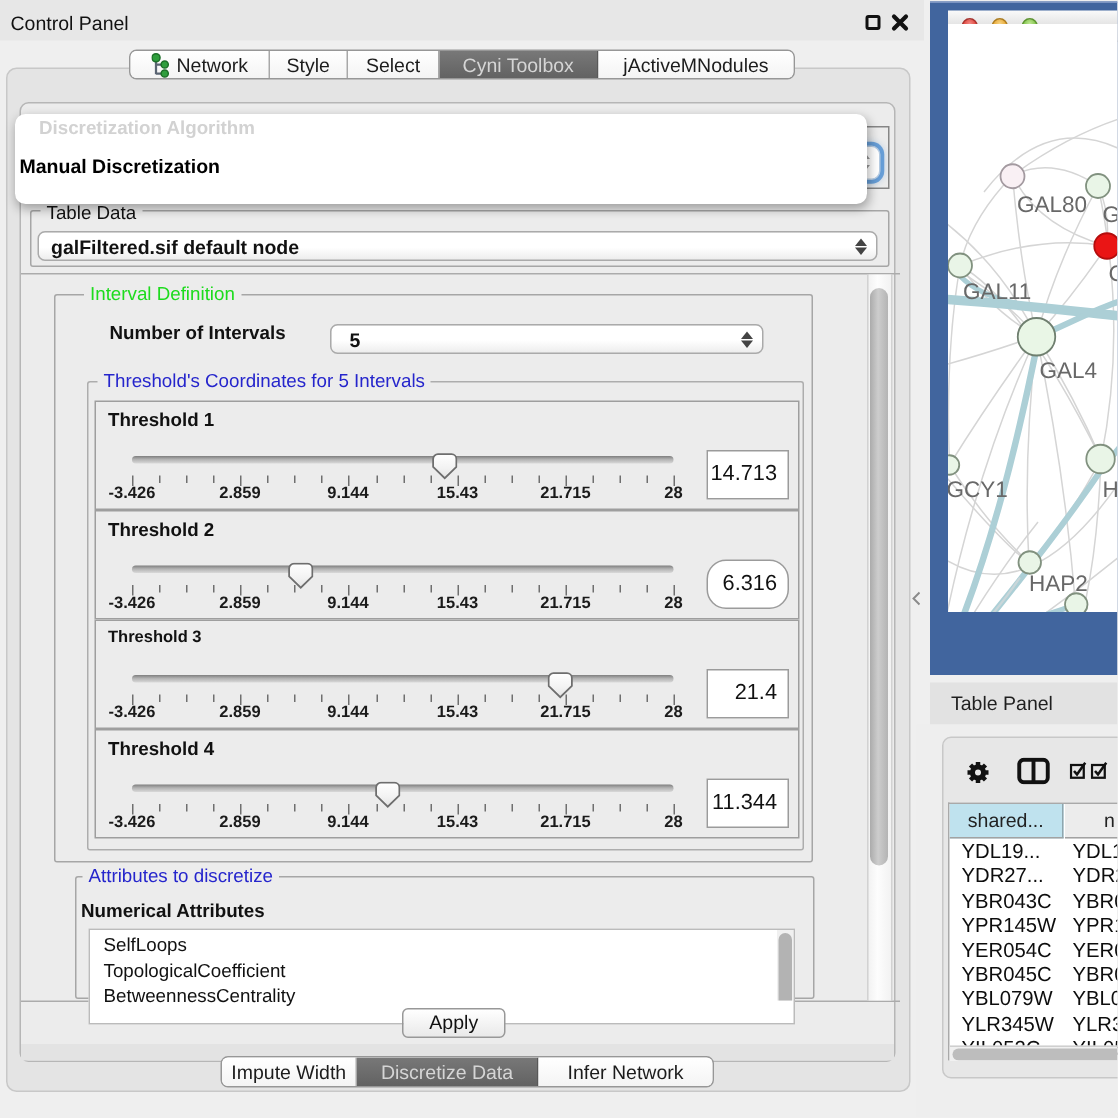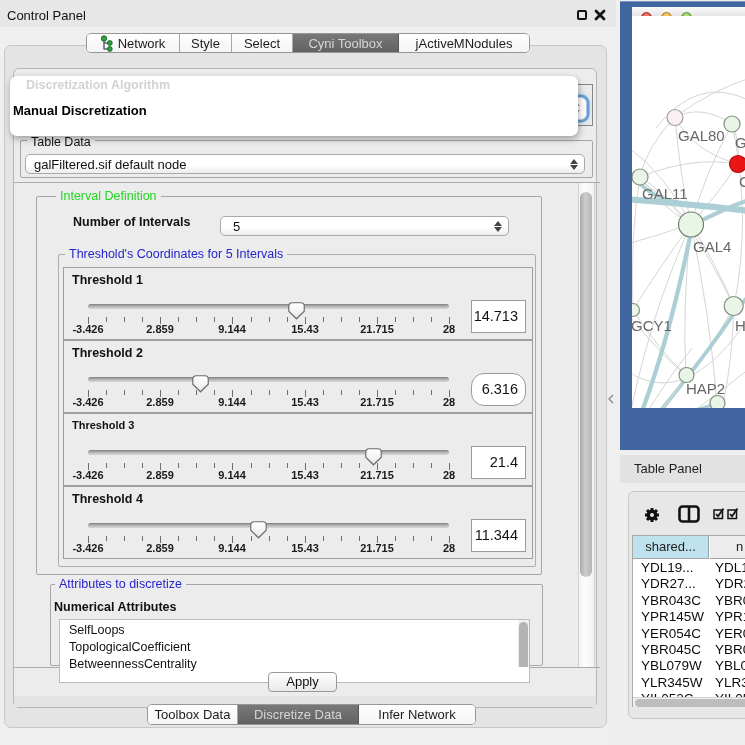--- a/index.html
+++ b/index.html
@@ -15,21 +15,21 @@
   background:linear-gradient(180deg,#ffffff, #f4f4f4); white-space:nowrap; }
 .seg > div:last-child { border-right:none; }
 .seg > div.sel { background:linear-gradient(180deg,#787878,#626262); color:#d5d5d5; border-right-color:#585858;}
 
 .tbox { position:absolute; border:1px solid #a6a6a6; border-radius:2px; }
 .ttl { position:absolute; top:-8px; left:6px; background:#ececec; padding:0 4px;
   font-size:12.5px; line-height:15px; white-space:nowrap; }
 
 .combo { position:absolute; background:linear-gradient(180deg,#ffffff 0%,#ffffff 55%,#ededed 100%);
   border:1px solid #aaaaaa; border-radius:5px; font-size:13px; color:#111;
-  display:flex; align-items:center; padding-left:8px; }
+  display:flex; align-items:center; padding-left:8px;font-weight:bold; }
 .combo .arr { position:absolute; right:6px; top:0; bottom:0; display:flex; flex-direction:column;
   justify-content:center; align-items:center; gap:1px; }
 .combo .arr div { width:0; height:0; border-left:4px solid transparent; border-right:4px solid transparent; }
 .combo .arr .up { border-bottom:5px solid #444; }
 .combo .arr .dn { border-top:5px solid #444; }
 
 .track { position:absolute; height:5px; border-radius:2.5px;
   background:linear-gradient(180deg,#7e7e7e 0%,#b2b2b2 45%,#d9d9d9 100%); }
 .tick { position:absolute; width:1px; background:#6f6f6f; }
 .slab { position:absolute; font-size:11px; font-weight:bold; color:#1a1a1a;
@@ -268,21 +268,21 @@
   <div class="abs" style="right:1px;top:2px;width:9px;height:45px;background:#b3b3b3;border-radius:5px 5px 0 0;"></div>
 </div>
 
 <div class="abs" style="left:578px;top:183px;width:17px;height:484px;background:linear-gradient(90deg,#f2f2f2,#fdfdfd 40%,#f2f2f2);border-left:1px solid #d2d2d2;border-right:1px solid #d2d2d2;"></div>
 <div class="abs" style="left:580px;top:192px;width:12px;height:385px;background:linear-gradient(90deg,#ababab,#cdcdcd 45%,#b4b4b4);border-radius:6px;"></div>
 
 <div class="abs" style="left:268px;top:672px;width:69px;height:20px;background:linear-gradient(180deg,#ffffff,#e9e9e9);border:1px solid #989898;border-radius:4px;font-size:13px;color:#111;text-align:center;line-height:18px;">Apply</div>
 <div class="abs" style="left:14px;top:696px;width:582px;height:11px;background:#e3e3e3;"></div>
 
 <div class="seg" style="left:147px;top:704px;">
-  <div style="width:90px;">Toolbox Data</div>
+  <div style="width:90px;">Impute Width</div>
   <div class="sel" style="width:121px;">Discretize Data</div>
   <div style="width:116px;">Infer Network</div>
 </div>
 
 <div class="abs" id="popup" style="left:10px;top:76px;width:568px;height:60px;background:#ffffff;border-radius:7px;box-shadow:1px 3px 7px rgba(0,0,0,0.33);">
   <div class="abs bold" style="left:16px;top:2px;font-size:12.5px;color:#d2d2d2;">Discretization Algorithm</div>
   <div class="abs bold" style="left:3px;top:27px;font-size:13px;color:#000;">Manual Discretization</div>
 </div>
 
 <svg class="abs" style="left:607px;top:394px;" width="8" height="10" viewBox="0 0 8 10">

